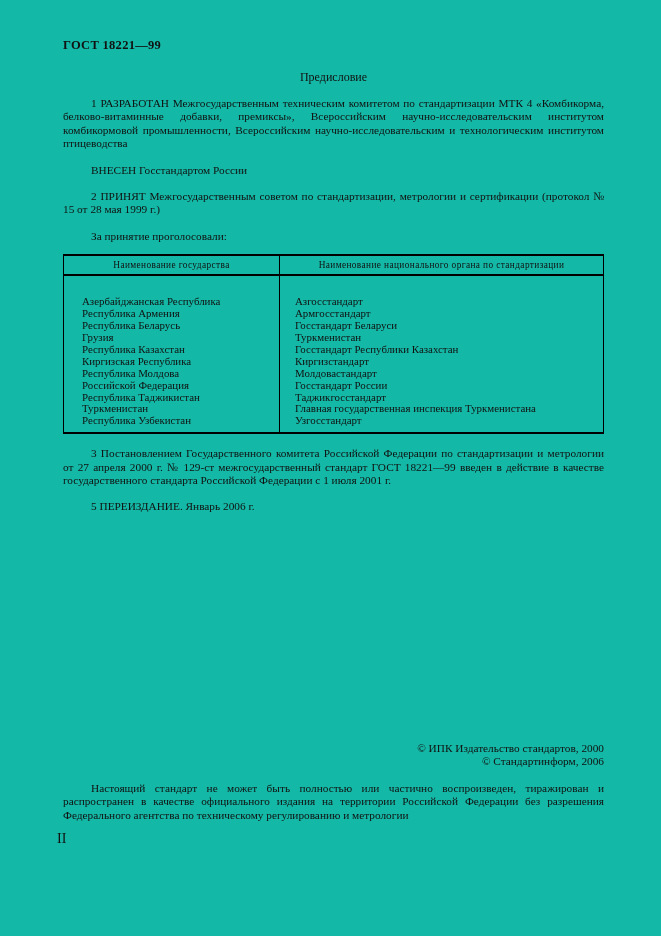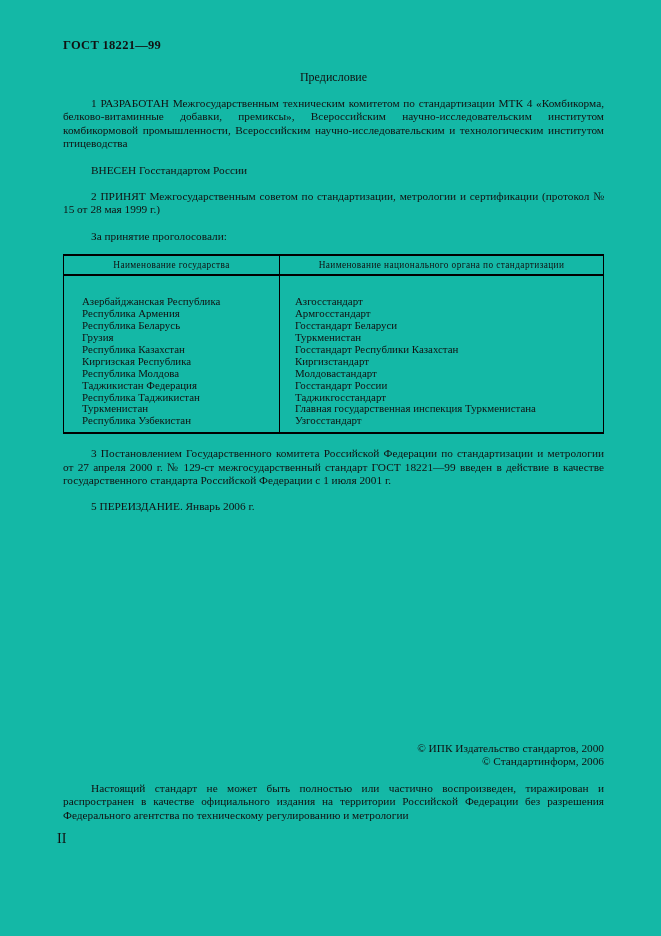--- a/index.html
+++ b/index.html
@@ -144,21 +144,21 @@
         </tr>
         <tr>
           <td>Киргизская Республика</td>
           <td>Киргизстандарт</td>
         </tr>
         <tr>
           <td>Республика Молдова</td>
           <td>Молдовастандарт</td>
         </tr>
         <tr>
-          <td>Таджикистан Федерация</td>
+          <td>Российской Федерация</td>
           <td>Госстандарт России</td>
         </tr>
         <tr>
           <td>Республика Таджикистан</td>
           <td>Таджикгосстандарт</td>
         </tr>
         <tr>
           <td>Туркменистан</td>
           <td>Главная государственная инспекция Туркменистана</td>
         </tr>

